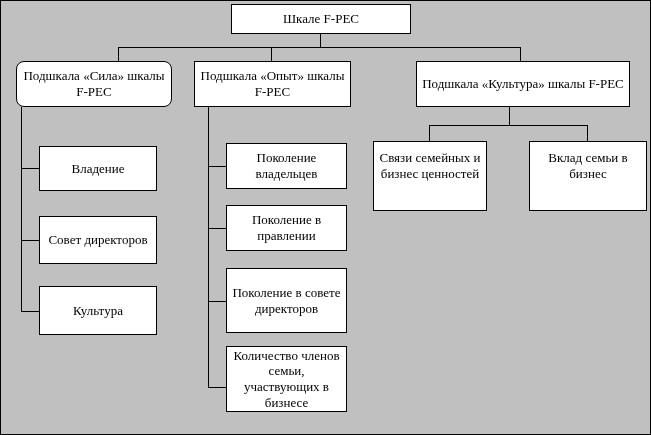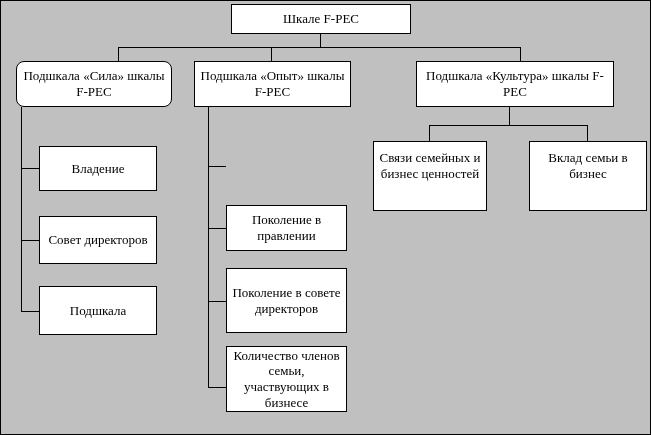--- a/index.html
+++ b/index.html
@@ -44,37 +44,38 @@
   <div class="box" style="left:230px; top:3px; width:180px; height:30px;">Шкале F-PEC</div>
 
   <div class="line" style="left:319px; top:33px; width:1px; height:13px;"></div>
   <div class="line" style="left:117px; top:46px; width:403px; height:1px;"></div>
   <div class="line" style="left:117px; top:46px; width:1px; height:14px;"></div>
   <div class="line" style="left:270px; top:46px; width:1px; height:14px;"></div>
   <div class="line" style="left:519px; top:46px; width:1px; height:14px;"></div>
 
   <div class="box" style="left:15px; top:60px; width:156px; height:46px;border-radius:8px;">Подшкала «Сила» шкалы F-PEC</div>
   <div class="box" style="left:193px; top:60px; width:157px; height:46px;">Подшкала «Опыт» шкалы F-PEC</div>
-  <div class="box" style="left:415px; top:60px; width:198px; height:46px;">Подшкала «Культура» шкалы F-PEC</div>
+  <div class="box" style="left:415px; top:60px; width:214px; height:46px;">Подшкала «Культура» шкалы F-PEC</div>
 
   <div class="line" style="left:20px; top:106px; width:1px; height:204px;"></div>
   <div class="line" style="left:20px; top:167px; width:18px; height:1px;"></div>
   <div class="line" style="left:20px; top:239px; width:18px; height:1px;"></div>
   <div class="line" style="left:20px; top:310px; width:18px; height:1px;"></div>
 
   <div class="box" style="left:38px; top:145px; width:118px; height:45px;">Владение</div>
   <div class="box" style="left:38px; top:215px; width:118px; height:48px;">Совет директоров</div>
-  <div class="box" style="left:38px; top:285px; width:118px; height:49px;">Подшкала</div>
+  <div class="box" style="left:38px; top:285px; width:118px; height:49px;">Культура</div>
 
   <div class="line" style="left:207px; top:106px; width:1px; height:280px;"></div>
   <div class="line" style="left:207px; top:165px; width:18px; height:1px;"></div>
   <div class="line" style="left:207px; top:227px; width:18px; height:1px;"></div>
   <div class="line" style="left:207px; top:300px; width:18px; height:1px;"></div>
   <div class="line" style="left:207px; top:386px; width:18px; height:1px;"></div>
 
+  <div class="box" style="left:225px; top:142px; width:121px; height:46px;">Поколение владельцев</div>
   <div class="box" style="left:225px; top:204px; width:121px; height:46px;">Поколение в правлении</div>
   <div class="box" style="left:225px; top:267px; width:121px; height:65px;">Поколение в совете директоров</div>
   <div class="box" style="left:225px; top:345px; width:121px; height:66px;">Количество членов семьи, участвующих в бизнесе</div>
 
   <div class="line" style="left:508px; top:106px; width:1px; height:18px;"></div>
   <div class="line" style="left:428px; top:124px; width:158px; height:1px;"></div>
   <div class="line" style="left:428px; top:124px; width:1px; height:16px;"></div>
   <div class="line" style="left:586px; top:124px; width:1px; height:16px;"></div>
 
   <div class="box top-align" style="left:372px; top:140px; width:114px; height:70px;">Связи семейных и бизнес ценностей</div>

